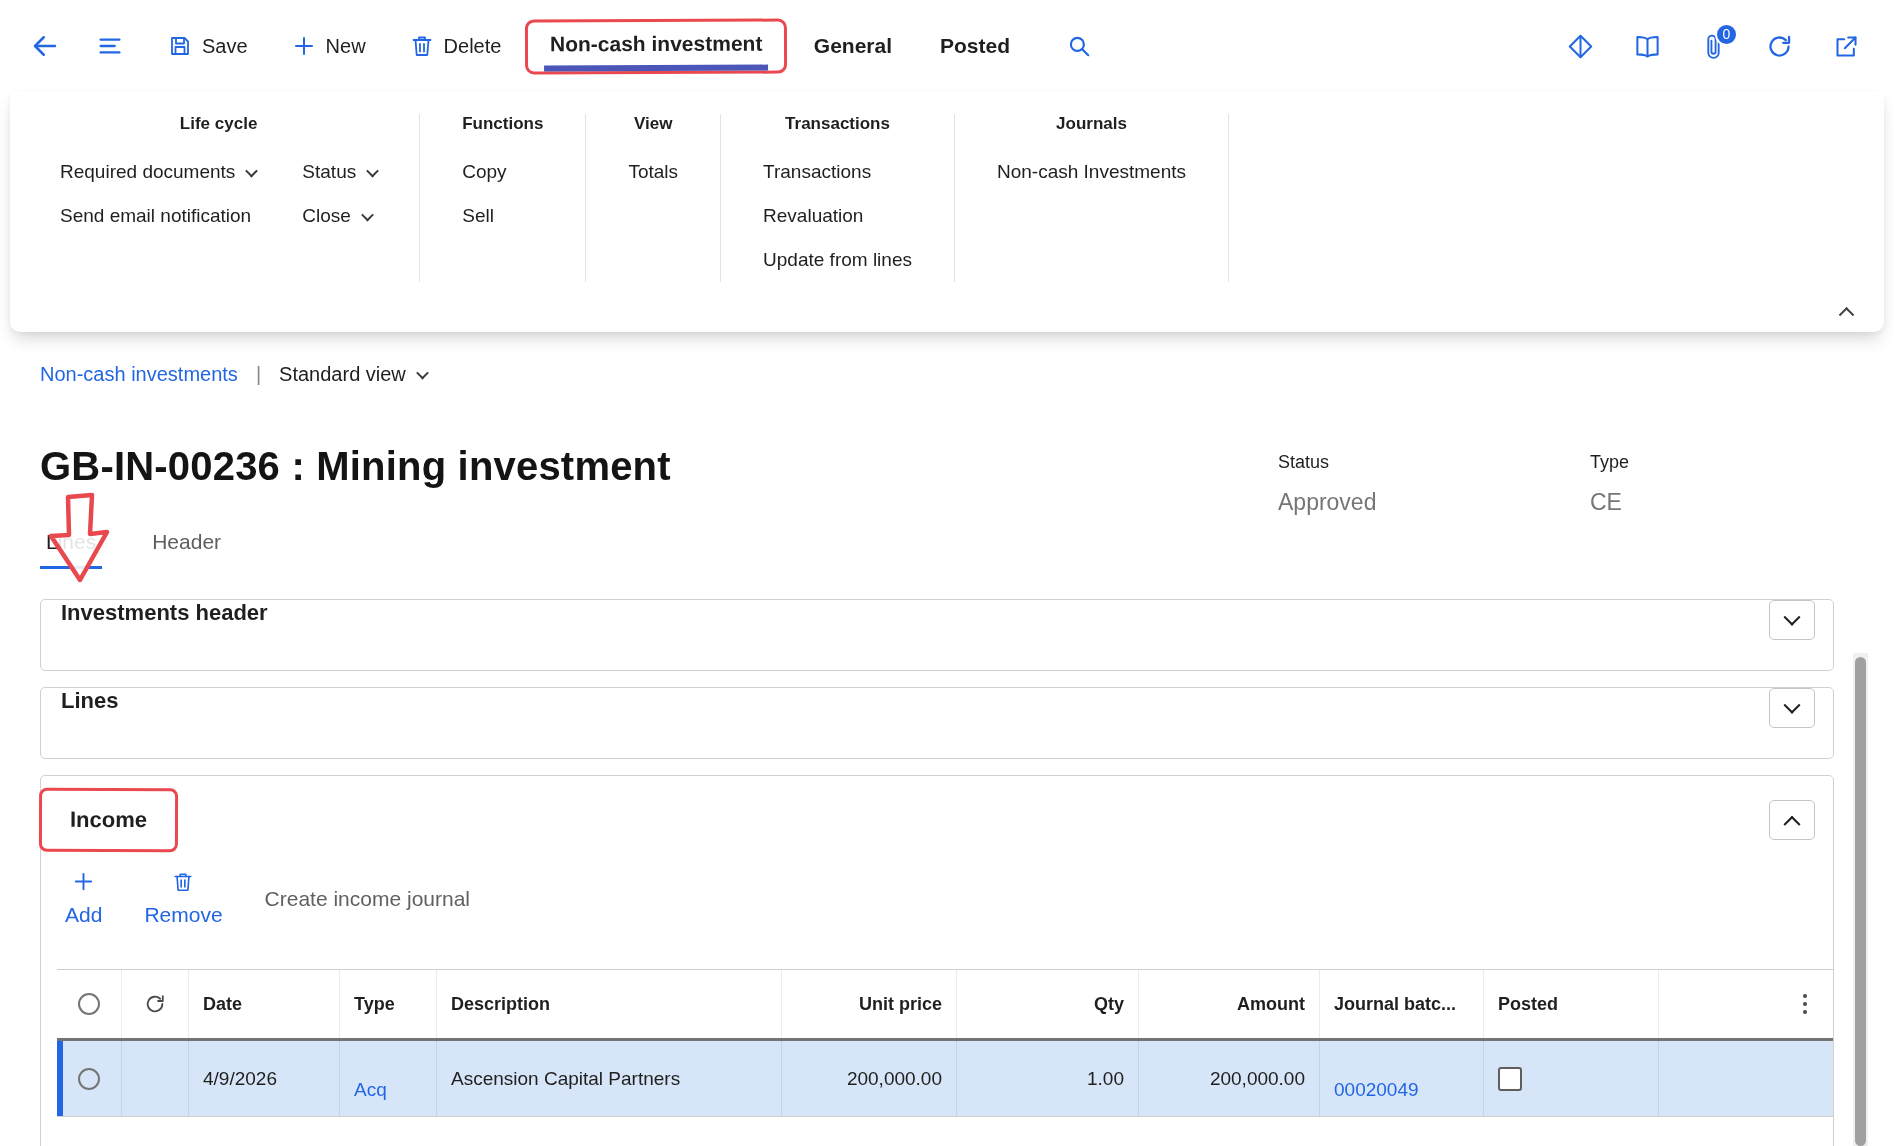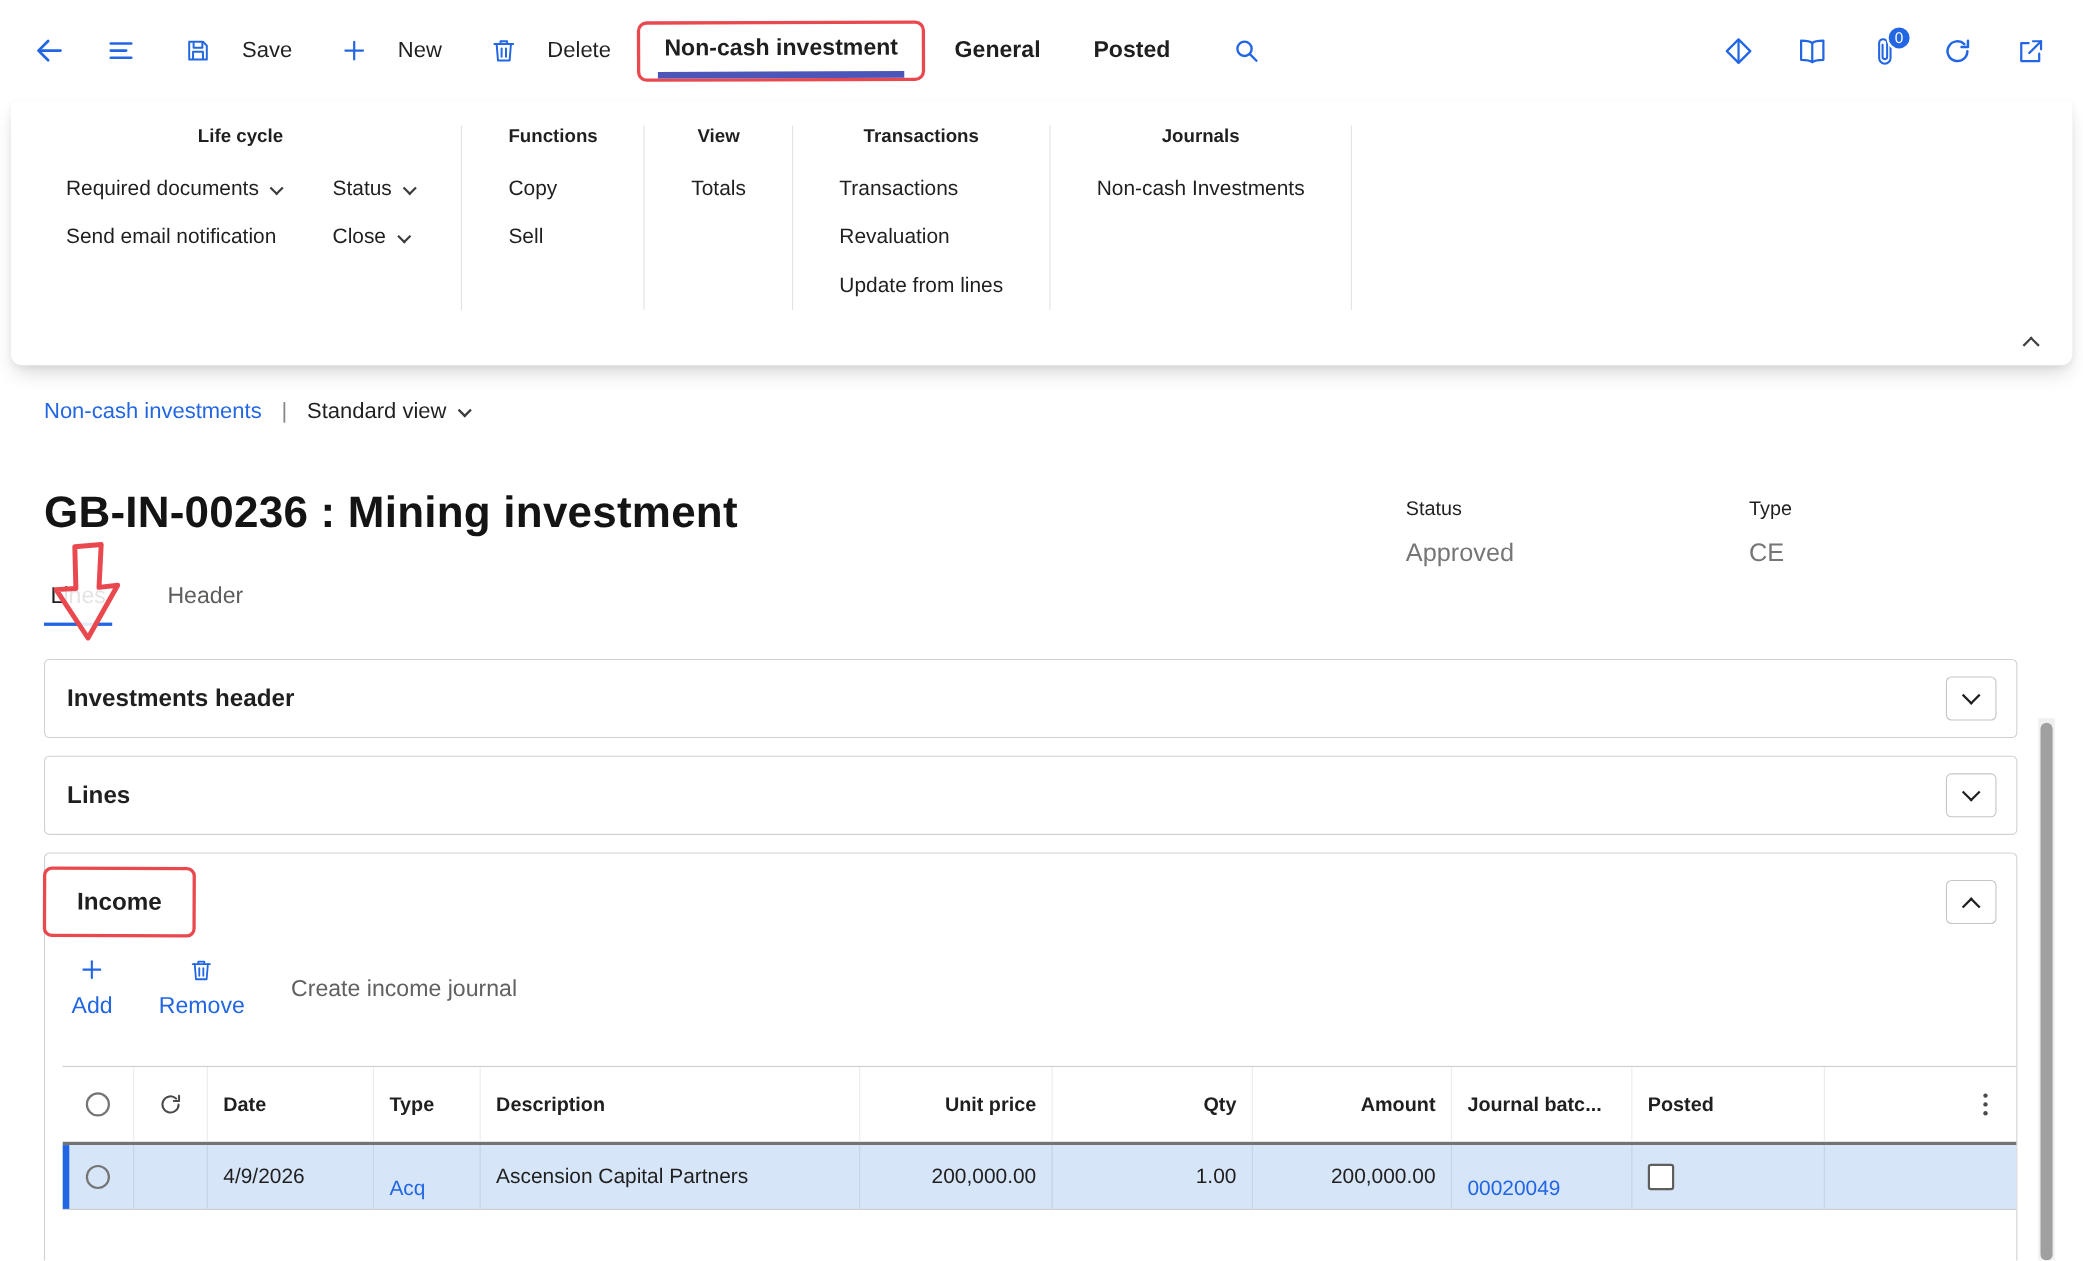--- a/index.html
+++ b/index.html
@@ -2,21 +2,21 @@
 <html><head>
 <meta charset="utf-8">
 <style>
   * { margin:0; padding:0; box-sizing:border-box; }
   html,body { width:1894px; height:1146px; overflow:hidden; background:#fff;
     font-family:"Liberation Sans","DejaVu Sans",sans-serif; color:#1f1f1f; position:relative; }
 
   
   .toolbar { height:92px; display:flex; align-items:center; padding:0 34px 0 30px; background:#fff; }
   .tb-icon { display:flex; align-items:center; justify-content:center; cursor:pointer; }
-  .tb-btn { display:flex; align-items:center; gap:28px; font-size:20px; color:#1f1f1f; cursor:pointer; white-space:nowrap; }
+  .tb-btn { display:flex; align-items:center; gap:10px; font-size:20px; color:#1f1f1f; cursor:pointer; white-space:nowrap; }
   .mr36{margin-right:36px;} .mr44{margin-right:44px;} .mr48{margin-right:48px;} .mr56{margin-right:56px;}
   .apptab { font-weight:700; font-size:21px; color:#1f1f1f; cursor:pointer; white-space:nowrap; }
   .red-box-tab { border:3px solid #E8484E; border-radius:9px; padding:10px 16px 0 16px; margin-right:26px; transform:rotate(-.2deg); }
   .apptab-sel { display:inline-block; padding:0 6px 9px 6px; border-bottom:6px solid #4C55B8; }
   .tb-right { margin-left:auto; display:flex; align-items:center; gap:40px; }
   .badge-wrap { position:relative; }
   .badge { position:absolute; top:-10px; right:-12px; background:#2266E3; color:#fff; border-radius:50%;
     min-width:23px; height:23px; font-size:14px; display:flex; align-items:center; justify-content:center; border:2px solid #fff; }
 
   
@@ -48,21 +48,21 @@
   .meta-value { font-size:23px; color:#767676; margin-top:16px; }
 
   
   .page-tabs { margin:40px 0 0 40px; display:flex; gap:44px; font-size:21px; }
   .ptab { padding:0 6px 12px 6px; color:#605e5c; cursor:pointer; }
   .ptab.sel { color:#1f1f1f; border-bottom:3px solid #2266E3; }
 
   
   .sections { margin:30px 60px 0 40px; }
   .card { border:1px solid #d1d1d1; border-radius:5px; margin-bottom:16px; background:#fff; }
-  .card-head { height:70px; display:flex; align-items:center; padding:0 18px 0 20px;gap:19px; }
+  .card-head { height:70px; display:flex; padding:0 18px 0 20px;gap:19px; }
   .card-title { font-size:22px; font-weight:700; }
   .card-chevbtn { margin-left:auto; width:46px; height:40px; border:1px solid #c8c6c4; border-radius:5px;
     display:flex; align-items:center; justify-content:center; background:#fff; cursor:pointer; }
   .chev-lg { width:12px; height:12px; border-right:2.4px solid #1f1f1f; border-bottom:2.4px solid #1f1f1f; display:inline-block; }
   .chev-lg.down { transform:rotate(45deg) translate(-2px,-2px); }
   .chev-lg.up { transform:rotate(-135deg) translate(-3px,-3px); }
   .card-income { padding-bottom:88px; }
   .income-head { display:flex; align-items:flex-start; padding:12px 18px 0 0; }
   .red-box-income { border:3px solid #E8484E; border-radius:8px; padding:16px 28px; margin-left:-2px; transform:rotate(.2deg); }
   .income-chevbtn { margin-left:auto; margin-top:12px; }
@@ -74,21 +74,21 @@
 
   
   .grid { margin-left:16px; }
   .grid-row { display:grid; grid-template-columns:65px 67px 151px 97px 345px 175px 182px 181px 164px 175px 1fr; }
   .grid-head { border-top:1px solid #cfcfcf; border-bottom:3px solid #737373; height:72px;margin-top:28px; }
   .hcell { display:flex; align-items:center; padding:0 14px; font-size:18px; font-weight:700;
     border-right:1px solid #ececec; overflow:hidden; white-space:nowrap; }
   .hcell.num { justify-content:flex-end; }
   .hcell.cen { justify-content:center; padding:0; }
   .hcell.last { border-right:none; justify-content:flex-end; padding-right:26px; }
-  .data-row { height:59px; background:#D6E5F7; border-bottom:1px solid #cfcfcf; position:relative; cursor:pointer; }
+  .data-row { height:76px; background:#D6E5F7; border-bottom:1px solid #cfcfcf; position:relative; cursor:pointer; }
   .row-accent { position:absolute; left:0; top:0; bottom:0; width:6px; background:#2266E3; }
   .dcell { display:flex; align-items:center; padding:0 14px; font-size:19px;
     border-right:1px solid #c2d4ea; white-space:nowrap; overflow:hidden; }
   .dcell.num { justify-content:flex-end; }
   .dcell.cen { justify-content:center; padding:0; }
   .dcell.last { border-right:none; }
   .link { color:#2266E3; cursor:pointer;margin-top:22px; }
   .radio { width:22px; height:22px; border:2px solid #757575; border-radius:50%; background:transparent; cursor:pointer; }
   .checkbox { width:24px; height:24px; border:2px solid #605e5c; border-radius:3px; background:#fff; cursor:pointer; }
   .dots { display:flex; flex-direction:column; gap:4px; cursor:pointer; }

